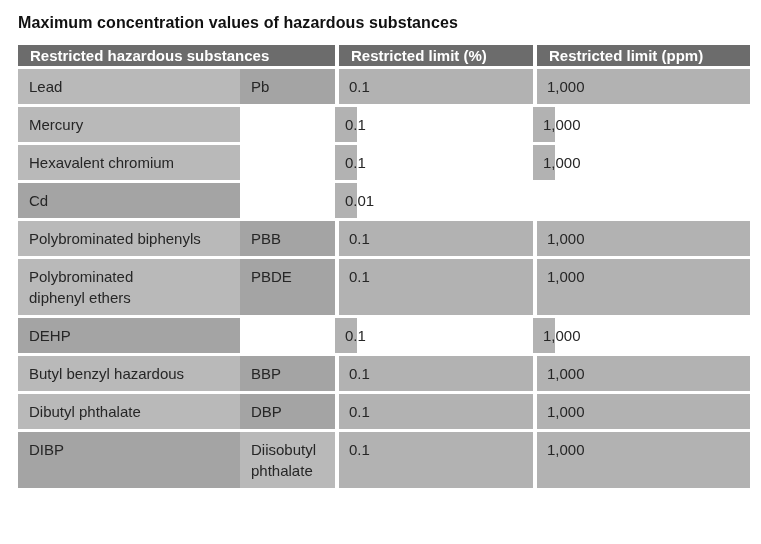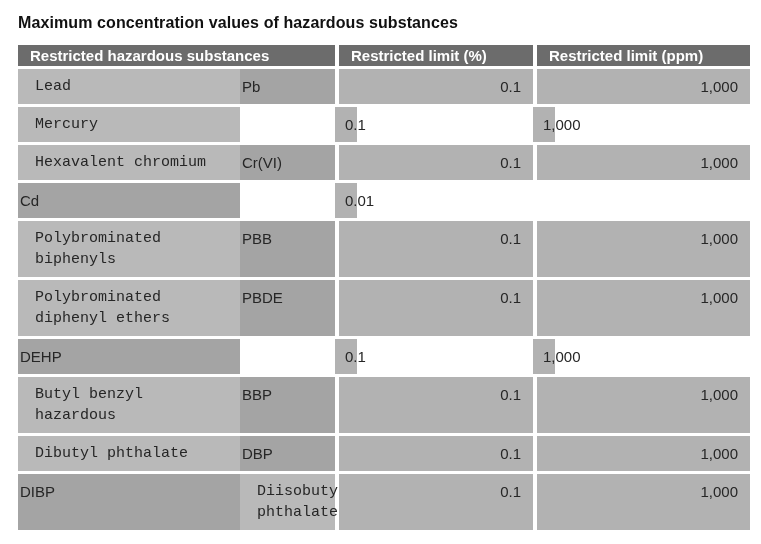--- a/index.html
+++ b/index.html
@@ -44,23 +44,23 @@
     padding: 7px 10px;
     white-space: pre-line;
   }
   .header-row .cell {
     background: var(--header-bg);
     color: var(--header-text);
     font-weight: bold;
     padding: 0 12px;
   }
   .span2 { grid-column: 1 / 3; }
-  .name-cell   { background: var(--name-bg); padding-left: 17px; font-family: Liberation Mono, monospace; }
-  .symbol-cell { background: var(--symbol-bg); padding-left: 2px; }
-  .value-cell  { background: var(--value-bg); text-align: right; padding-right: 12px; }
+  .name-cell   { background: var(--name-bg); padding-left: 11px; }
+  .symbol-cell { background: var(--symbol-bg); padding-left: 11px; }
+  .value-cell  { background: var(--value-bg); text-align: left; padding-right: 12px; }
   .spacer { background: transparent; }
 </style>
 </head>
 <body>
 
 <div class="doc">
   <div class="title">Maximum concentration values of hazardous substances</div>
 
   <div class="table">
 
@@ -84,21 +84,20 @@
     <div class="row">
       <div class="cell name-cell">Mercury</div>
       <div class="spacer"></div>
       <div class="cell value-cell">0.1</div>
       <div class="spacer"></div>
       <div class="cell value-cell">1,000</div>
     </div>
 
     <div class="row">
       <div class="cell name-cell">Hexavalent chromium</div>
-      <div class="cell symbol-cell">Cr(VI)</div>
       <div class="spacer"></div>
       <div class="cell value-cell">0.1</div>
       <div class="spacer"></div>
       <div class="cell value-cell">1,000</div>
     </div>
 
     <div class="row">
       <div class="cell symbol-cell">Cd</div>
       <div class="spacer"></div>
       <div class="cell value-cell">0.01</div>

